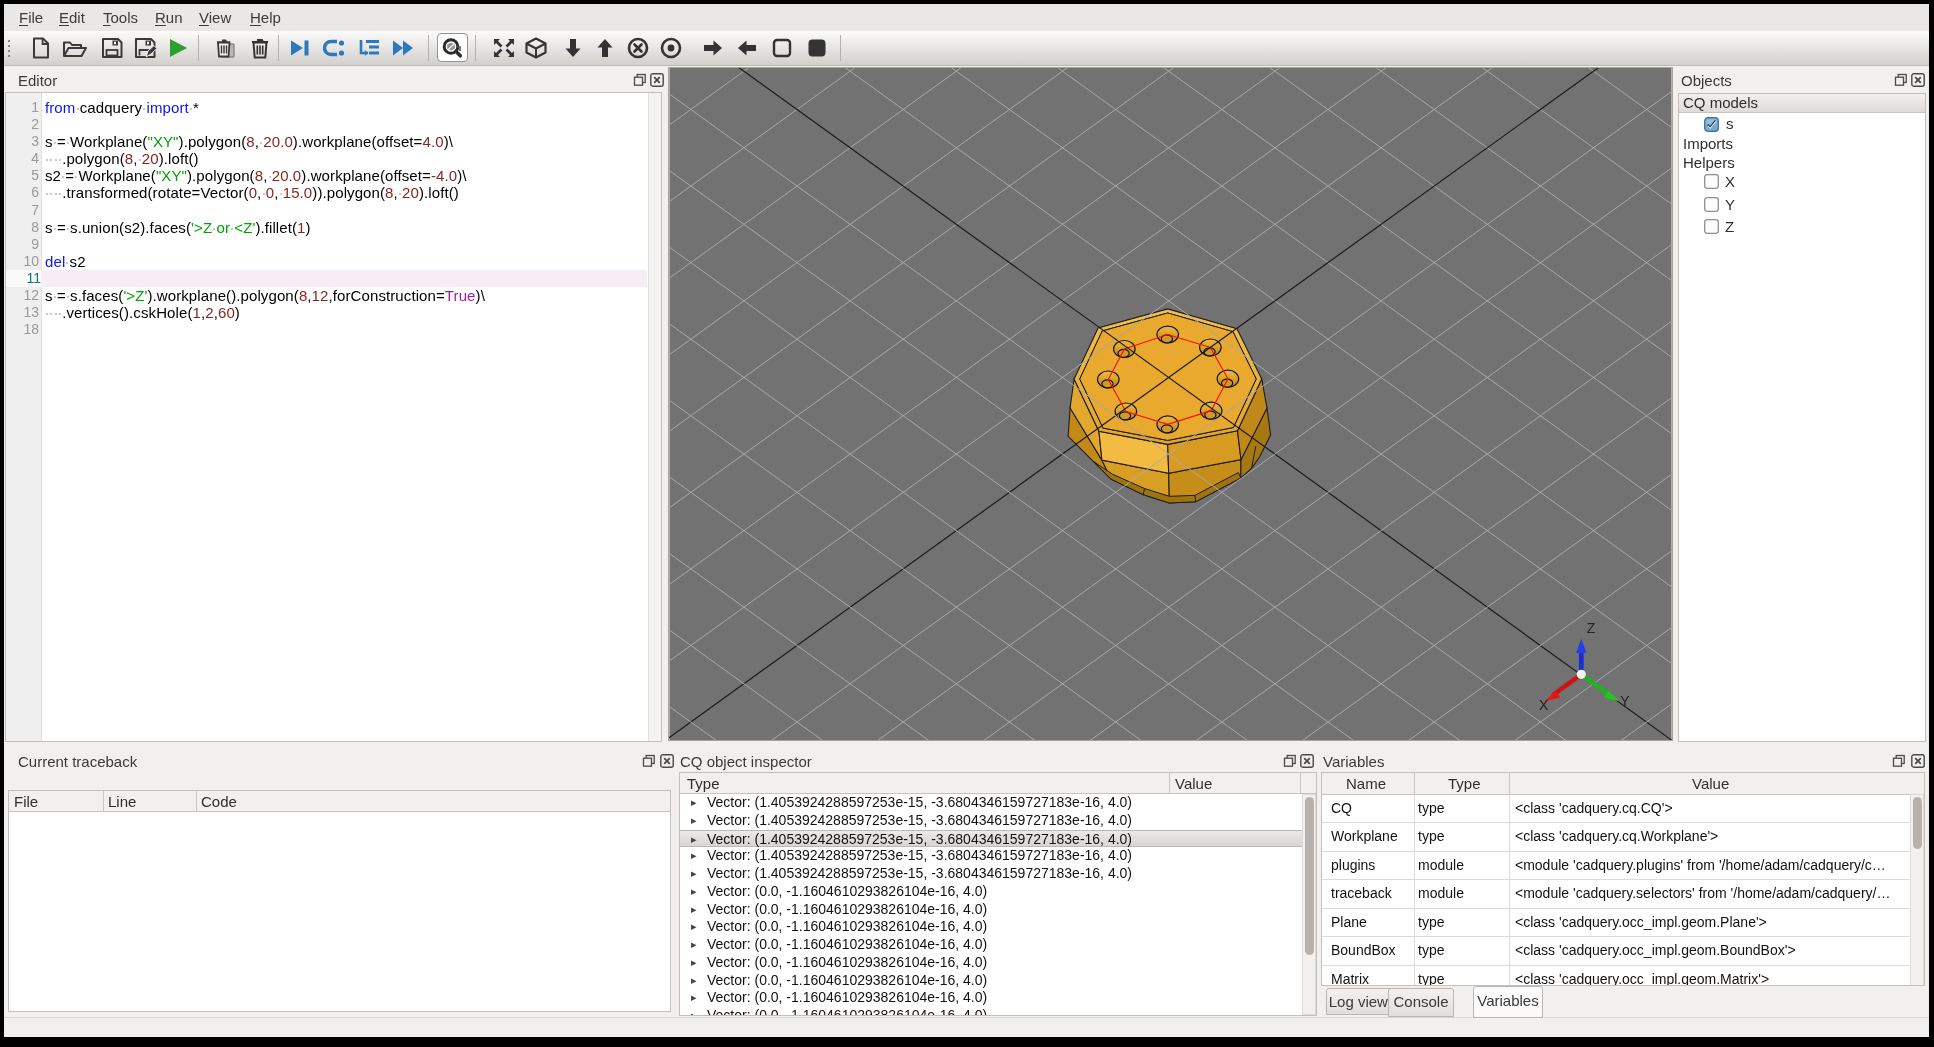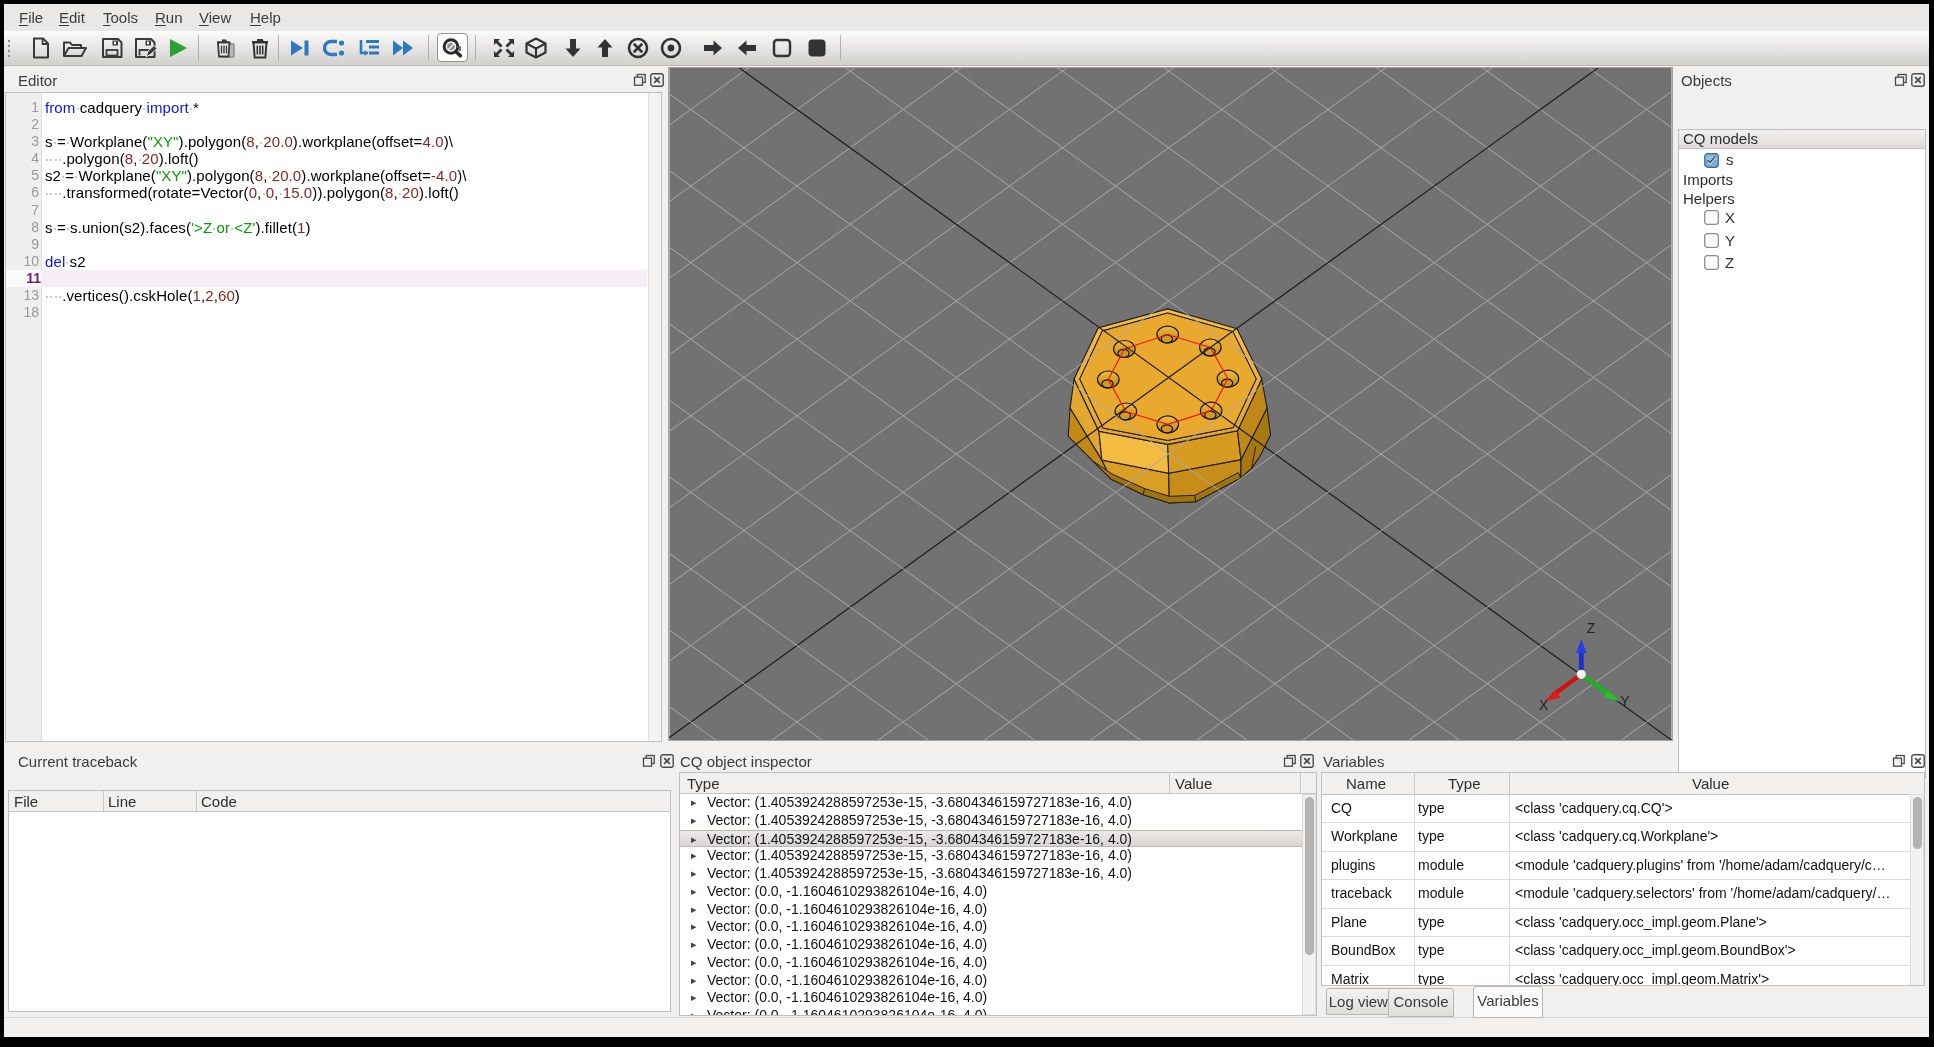--- a/index.html
+++ b/index.html
@@ -20,35 +20,35 @@
 
 .dtitle { position:absolute; font-size:15px; color:#3a3a3a; }
 .wic { position:absolute; width:14px; height:14px; }
 
 #ed-frame { position:absolute; left:1px; top:88px; width:657px; height:650px; background:#fff; border:1px solid #c2bfbc; }
 #gutter { position:absolute; left:0; top:0; width:36px; height:100%; background:#efefef; border-right:1px solid #e0e0e0; }
 #edscroll { position:absolute; right:0; top:0; width:13px; height:100%; background:#f4f3f2; border-left:1px solid #e3e1df; }
 #code { position:absolute; left:0; top:6px; width:640px; font-size:15px; letter-spacing:0.1px; line-height:17.1px; color:#000; }
 .cl { position:relative; height:17.1px; }
 .ln { position:absolute; left:0; width:33px; text-align:right; color:#9a9a9a; font-size:14px; letter-spacing:0; }
-.ln.cur { color:#701a75; font-weight:bold; }
+.ln.cur { color:#0f766e; font-weight:normal; }
 .ct { position:absolute; left:39px; right:14px; }
 .hlband { position:absolute; left:35px; right:-1px; top:0; bottom:0; background:#f7edf7; }
 .ln.cur { background:#fbfafa; width:35px; }
 .kw { color:#0a16e8; font-weight:normal; }
 .nu { color:#87261c; }
 .st { color:#00a000; }
 .tv { color:#a31aa3; }
 #code i { font-style:normal; position:relative; }
 #code i::after { content:""; position:absolute; left:50%; top:9px; width:2px; height:2px; margin-left:-1px;
   border-radius:50%; background:#b8b8b8; }
 
 #vp { position:absolute; left:664px; top:63px; border:1px solid #a5a3a0; }
 
-#obj-tree { position:absolute; left:1674px; top:89px; width:248px; height:649px; background:#fff; border:1px solid #c2bfbc;margin-top:36px; }
+#obj-tree { position:absolute; left:1674px; top:89px; width:248px; height:649px; background:#fff; border:1px solid #c2bfbc; }
 #cqm-h { position:absolute; left:0; top:0; width:100%; height:19px;
   background:linear-gradient(#f2f0ee,#dedbd8); border-bottom:1px solid #c6c3c0;
   font-size:15px; color:#2e2e2e; padding-left:4px; }
 .trow { position:absolute; font-size:15px; color:#2e2e2e; }
 .trow svg { display:block; }
 
 .tablef { position:absolute; background:#fff; border:1px solid #c2bfbc; }
 .thead { position:absolute; left:0; top:0; width:100%; background:#f1f0ee; border-bottom:1px solid #c6c3c0;
   font-size:15px; color:#2e2e2e; }
 .thead span { position:absolute; top:2px; }
@@ -279,20 +279,24 @@
           <span class="ct"></span>
         </div>
         <div class="cl">
           <span class="ln">10</span>
           <span class="ct"><b class="kw">del</b><i>&nbsp;</i>s2</span>
         </div>
         <div class="cl">
           <span class="hlband"></span>
           <span class="ln cur">11</span>
           <span class="ct"></span>
+        </div>
+        <div class="cl">
+          <span class="ln">12</span>
+          <span class="ct">s<i>&nbsp;</i>=<i>&nbsp;</i>s.faces(<span class="st">'&gt;Z'</span>).workplane().polygon(<span class="nu">8</span>,<span class="nu">12</span>,forConstruction=<span class="tv">True</span>)\</span>
         </div>
         <div class="cl">
           <span class="ln">13</span>
           <span class="ct"><i>&nbsp;</i><i>&nbsp;</i><i>&nbsp;</i><i>&nbsp;</i>.vertices().cskHole(<span class="nu">1</span>,<span class="nu">2</span>,<span class="nu">60</span>)</span>
         </div>
         <div class="cl">
           <span class="ln">18</span>
           <span class="ct"></span>
         </div>
       </div>

